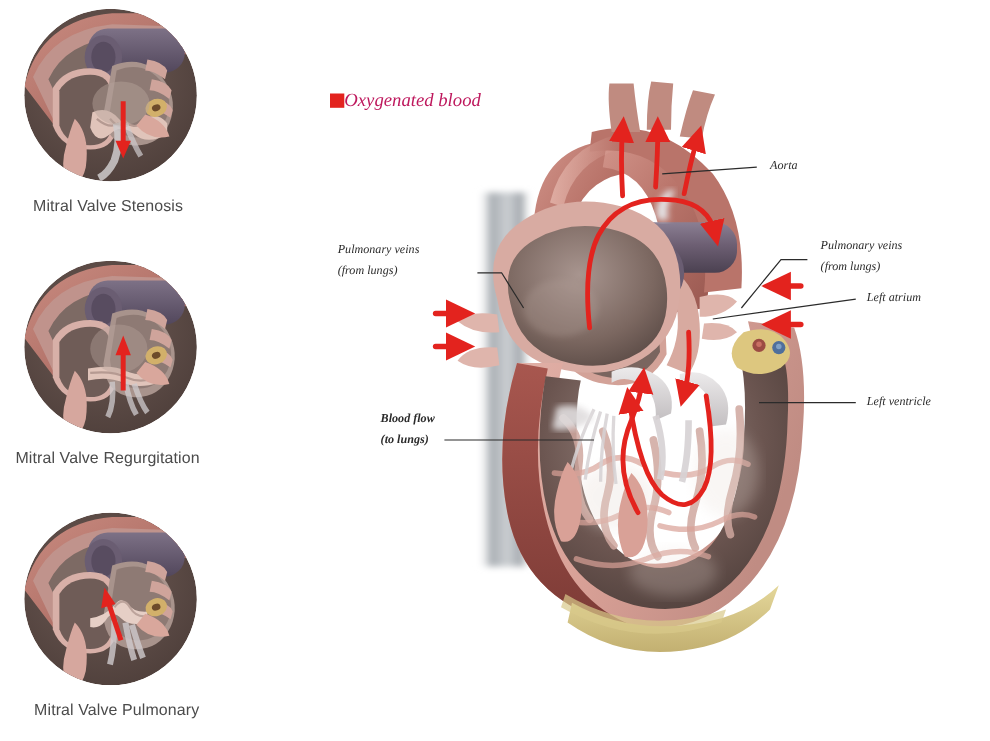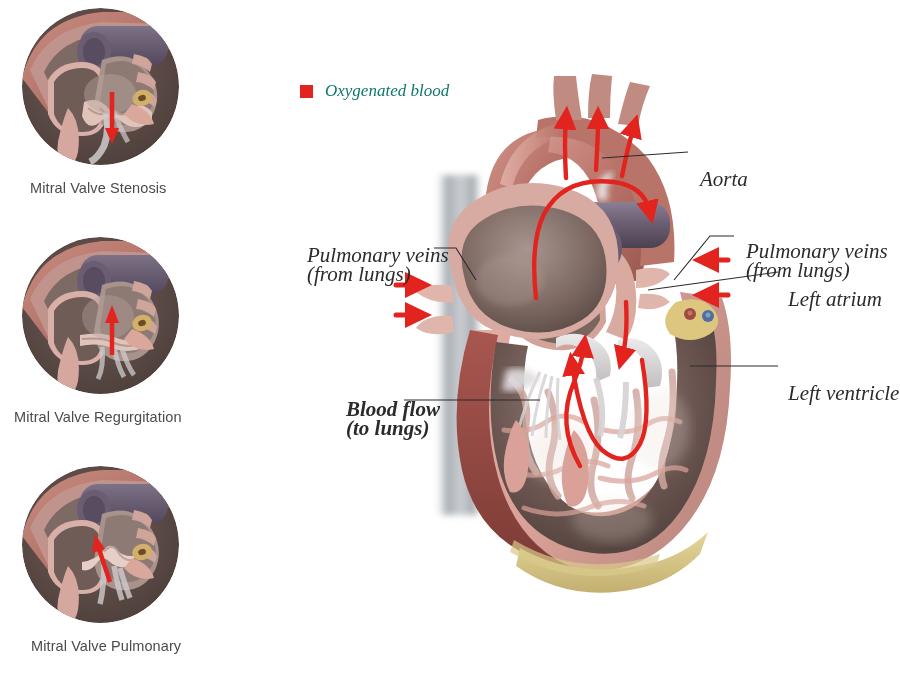--- a/index.html
+++ b/index.html
@@ -31,38 +31,36 @@
     white-space:nowrap;
   }
   .cap1{left:30px;}
   .cap2{left:14px;}
   .cap3{left:31px;}
 
   
   .legend{position:absolute;left:300px;top:81px;display:flex;align-items:center;}
   .legend-swatch{width:13px;height:13px;background:#e3231e;display:inline-block;}
   .legend-label{
-    margin-left:12px;
     font-family:"Liberation Serif", serif;
     font-style:italic;
     font-size:17px;
-    color:#0f766e;
+    color:#be185d;
     white-space:nowrap;
   }
 
   
   .callout{
     position:absolute;
     font-family:"Liberation Serif", serif;
     font-style:italic;
-    font-size:21px;
+    font-size:11px;
     color:#2b2b2b;
     line-height:19px;
     white-space:nowrap;
-    margin-top:28px;
   }
   .callout.right{text-align:left;}
   .callout.left{text-align:left;}
 
   svg.overlay{position:absolute;left:0;top:0;width:900px;height:674px;pointer-events:none;}
 </style>
 </head>
 <body>
 
 <div class="stage">

